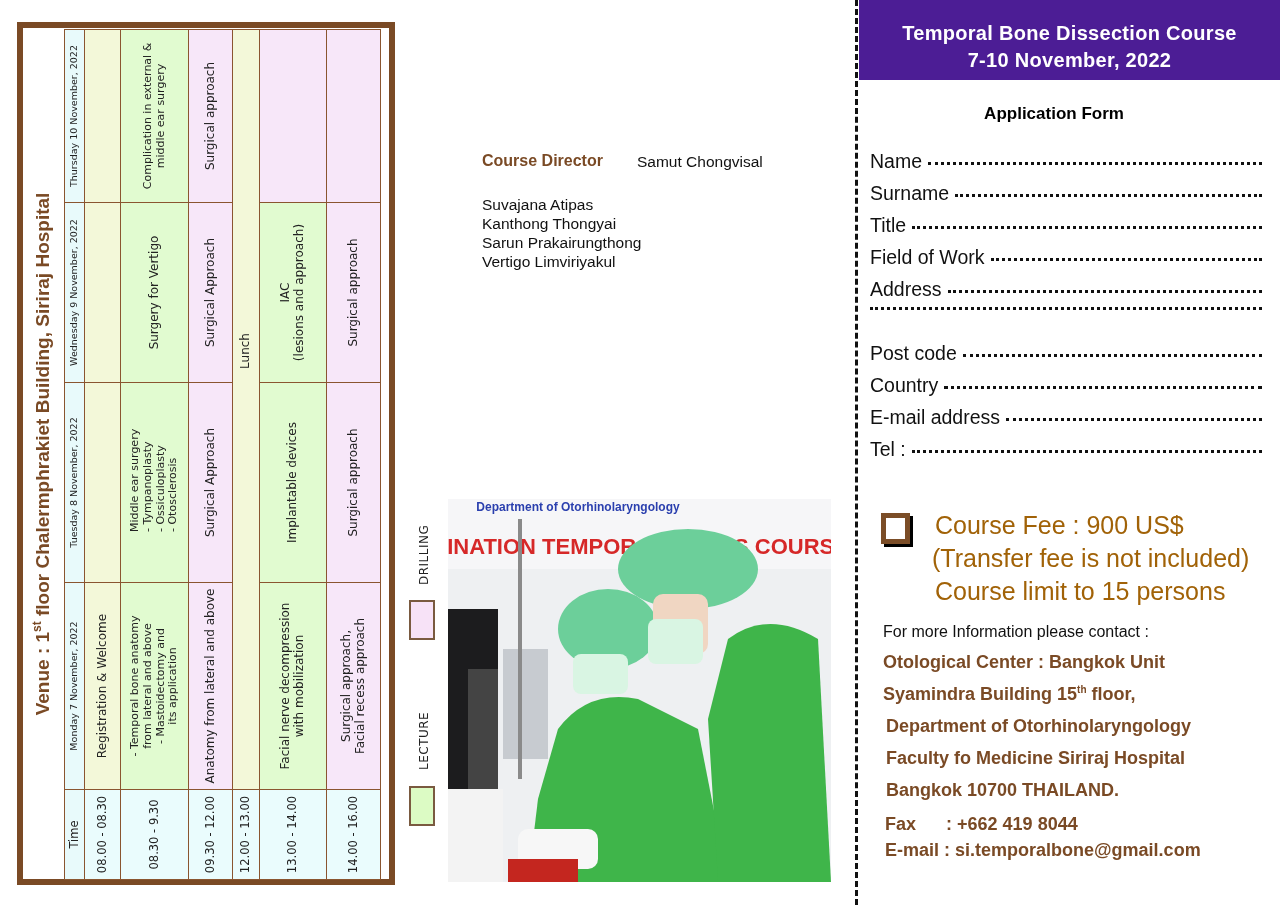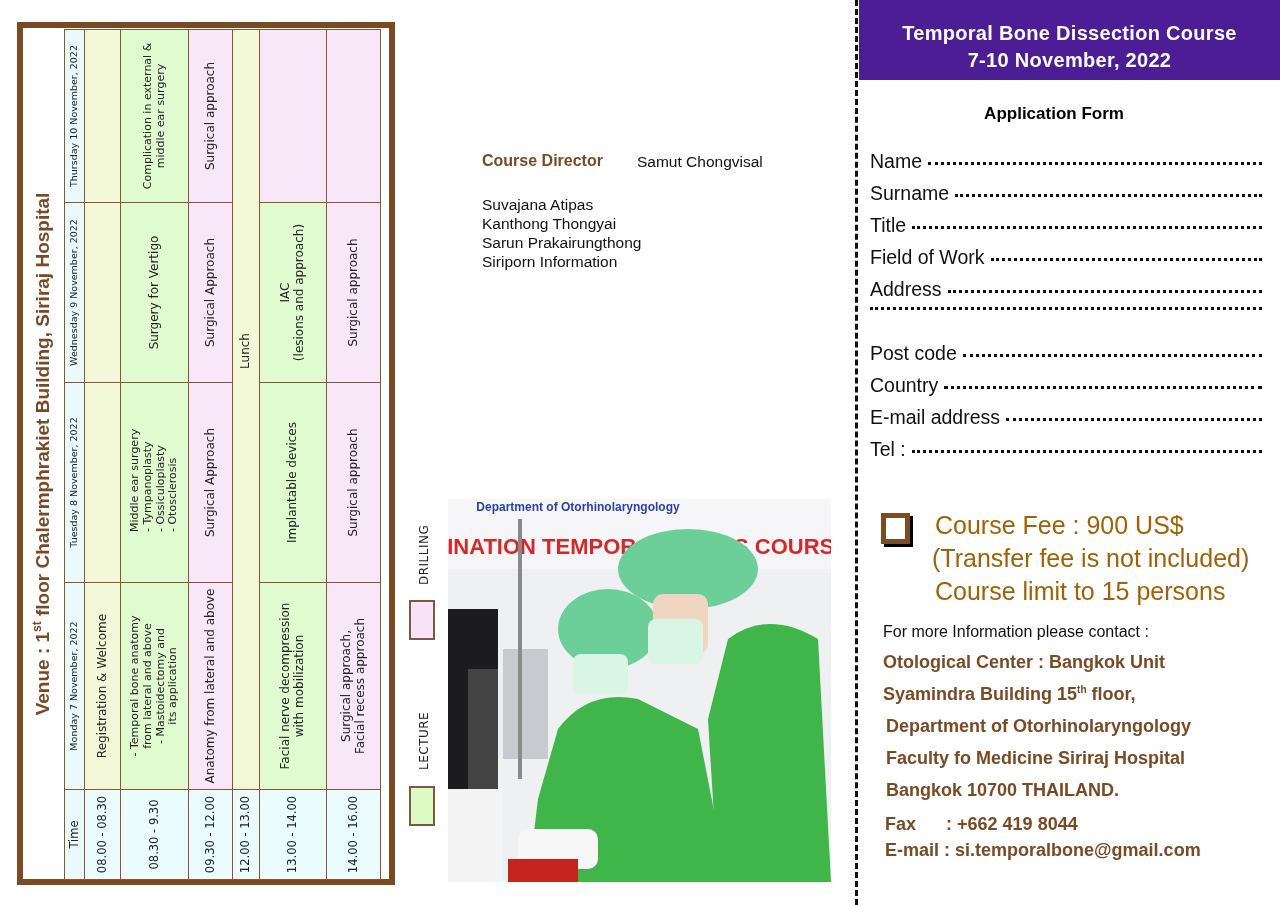--- a/index.html
+++ b/index.html
@@ -208,21 +208,21 @@
 <div class="faculty">
   <div class="fac-row" style="margin-bottom:24px">
     <div class="fac-role">Course Director</div>
     <div class="fac-names">Samut Chongvisal</div>
   </div>
   <div class="fac-row" style="margin-bottom:22px">
     <div class="fac-names">
       <div>Suvajana  Atipas</div>
       <div>Kanthong  Thongyai</div>
       <div>Sarun  Prakairungthong</div>
-      <div>Siriporn  Information</div>
+      <div>Vertigo  Limviriyakul</div>
     </div>
   </div>
 </div>
 
 <div class="photo">
   <svg width="383" height="383" viewBox="0 0 383 383">
     <rect width="383" height="383" fill="#eef0f2"></rect>
     <rect x="0" y="0" width="383" height="70" fill="#f6f6f8"></rect>
     <text x="200" y="55" text-anchor="middle" font-family="Liberation Sans, sans-serif" font-weight="bold" font-size="22" fill="#d62828">INATION  TEMPOR  BONE  DIS    COURSE</text>
     <text x="130" y="12" text-anchor="middle" font-family="Liberation Sans, sans-serif" font-weight="bold" font-size="12" fill="#2a3fae">Department of Otorhinolaryngology</text>

